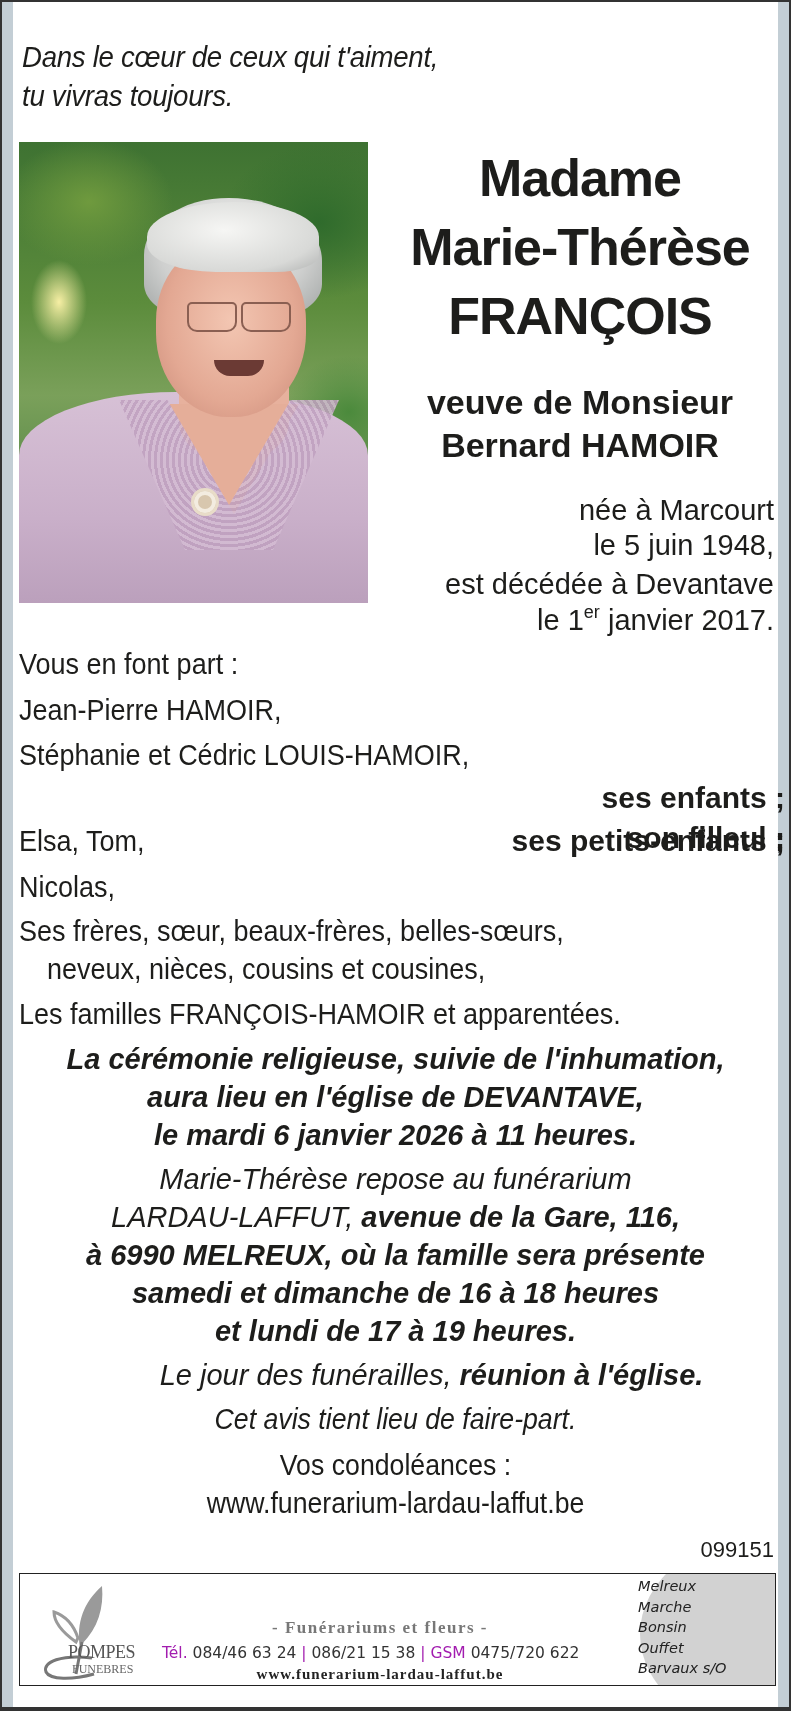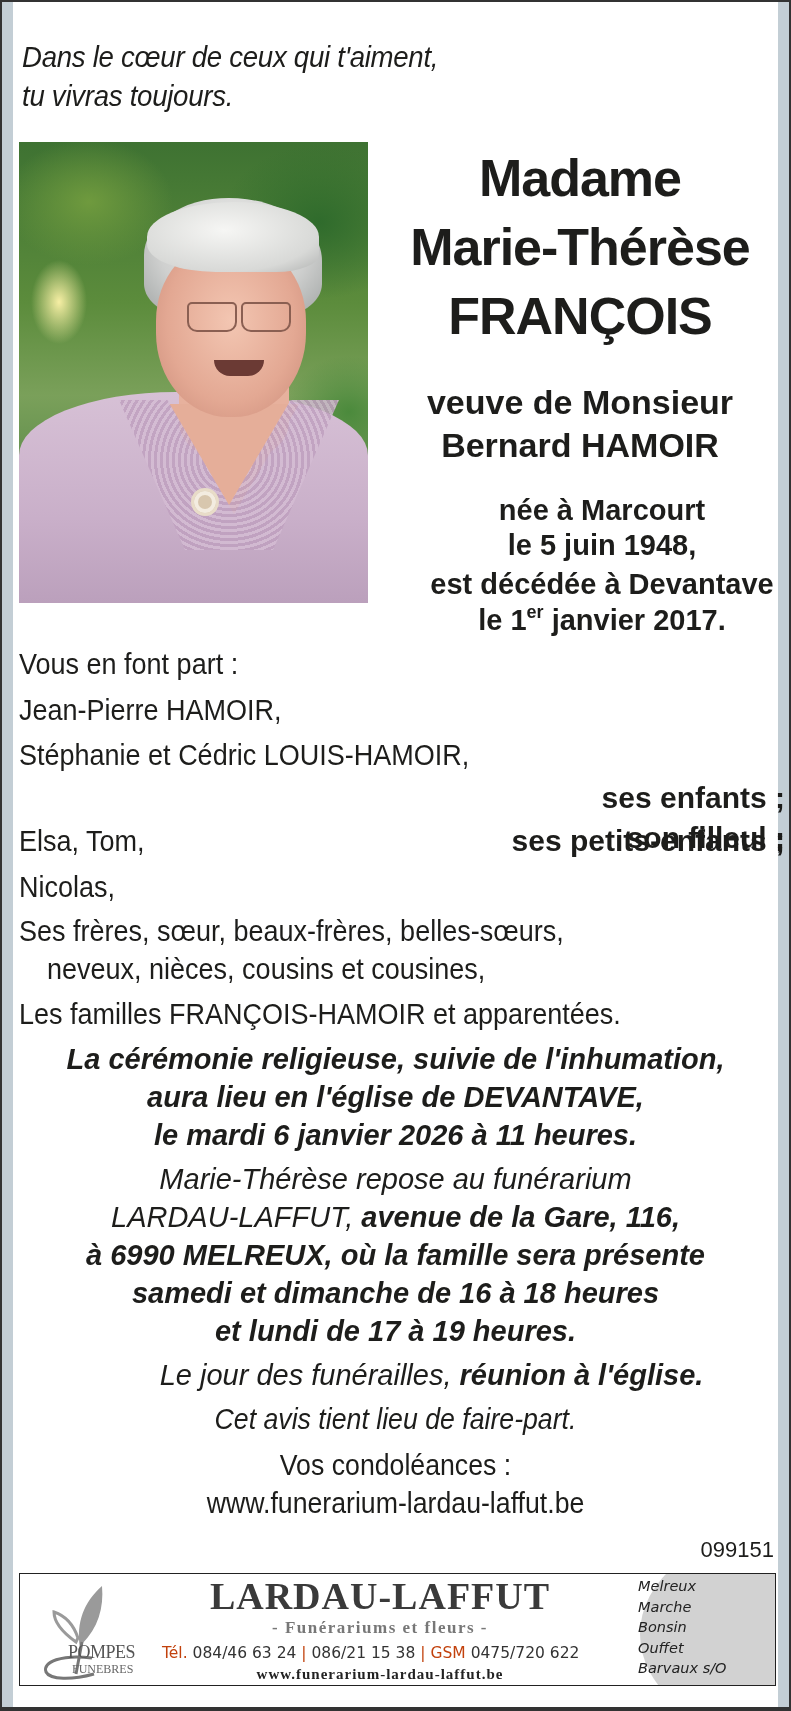--- a/index.html
+++ b/index.html
@@ -37,39 +37,39 @@
   .photo .lace { position:absolute; left:100px; top:258px; width:220px; height:150px;
     clip-path: polygon(0 0, 22% 0, 50% 70%, 78% 0, 100% 0, 70% 100%, 30% 100%);
     background: repeating-radial-gradient(circle at 50% 40%, #bfa0bf 0 3px, #d4bcd3 3px 6px); opacity:0.85; }
   .photo .vneck { position:absolute; left:150px; top:262px; width:130px; height:110px;
     clip-path: polygon(0 0, 100% 0, 50% 100%); background:#e5ae99; }
   .photo .pendant { position:absolute; left:172px; top:346px; width:22px; height:22px; border-radius:50%;
     border:3px solid #e8dcc8; background:#d8c7ae; box-shadow: inset 0 0 0 4px #f3ece0; }
 
   .name { font-family:"Liberation Sans Narrow","Liberation Sans", sans-serif; font-weight:bold; font-size:52px; letter-spacing:-1px; left:395px; width:370px; text-align:center; }
   .widow { font-family:"Liberation Sans Narrow","Liberation Sans", sans-serif; font-weight:bold; font-size:34px; left:395px; width:370px; text-align:center; }
-  .dates { font-size:29px; left:412px; width:380px; text-align:center;font-weight:bold; }
+  .dates { font-size:29px; left:394px; width:380px; text-align:right; }
   .dates sup { font-size:18px; vertical-align:12px; line-height:0; }
 
   .body-line { left:19px; font-size:30px; transform:scaleX(0.9); transform-origin:left; }
   .rel { right:6px; font-family:"Liberation Sans Narrow","Liberation Sans", sans-serif; font-weight:bold; font-size:30px; text-align:right; }
 
   .cer { left:0; width:791px; text-align:center; font-family:"Liberation Sans Narrow","Liberation Sans", sans-serif; font-size:29px; font-style:italic; font-weight:bold; }
   .rep { left:0; width:791px; text-align:center; font-family:"Liberation Sans Narrow","Liberation Sans", sans-serif; font-size:29px; font-style:italic; }
   .rep .b { font-weight:bold; }
   .close { left:0; width:791px; text-align:center; font-size:29px; transform:scaleX(0.92); transform-origin:center; }
 
   .refno { right:17px; font-size:22px; }
 
   .footer { position:absolute; left:19px; top:1573px; width:755px; height:111px; border:1.5px solid #222; background:#fff; overflow:hidden; }
   .footer .grey { position:absolute; left:620px; top:-40px; width:260px; height:200px; border-radius:50% 0 0 50% / 50% 0 0 50%; background:#d2d2d2; }
   .f-title { position:absolute; left:120px; top:0; width:480px; text-align:center; font-family:"Liberation Serif", serif; font-weight:bold; font-size:38px; color:#3a3a3a; letter-spacing:1px; }
   .f-sub { position:absolute; left:120px; top:44px; width:480px; text-align:center; font-family:"Liberation Serif", serif; font-weight:bold; font-size:17px; color:#777; letter-spacing:1.5px; }
   .f-tel { position:absolute; left:142px; top:70px; white-space:nowrap; font-family:"DejaVu Sans", sans-serif; font-size:15.5px; color:#333; }
-  .f-tel .lbl { color:#c2410c; }
+  .f-tel .lbl { color:#a21caf; }
   .f-web { position:absolute; left:120px; top:92px; width:480px; text-align:center; font-family:"Liberation Serif", serif; font-weight:bold; font-size:15px; color:#222; letter-spacing:1px; }
   .f-towns { position:absolute; left:618px; top:2px; font-family:"DejaVu Sans", sans-serif; font-style:italic; font-size:14.5px; line-height:20.5px; color:#222; }
   .f-logo { position:absolute; left:12px; top:8px; width:110px; height:100px; }
   .f-logo .pompes { position:absolute; left:36px; top:60px; font-family:"Liberation Serif", serif; font-size:18px; color:#555; letter-spacing:-0.5px; }
   .f-logo .funebres { position:absolute; left:40px; top:80px; font-family:"Liberation Serif", serif; font-size:12px; color:#666; }
 </style>
 </head>
 <body>
 
 <div class="frame"></div>
@@ -140,21 +140,20 @@
   <div class="f-logo">
     <svg width="110" height="100" viewBox="0 0 110 100">
       <path d="M48 66 C 44 40, 52 20, 70 4 C 72 26, 66 46, 50 62 Z" fill="#9a9a9a"></path>
       <path d="M44 60 C 30 50, 22 40, 22 30 C 34 34, 42 44, 46 56 Z" fill="none" stroke="#9a9a9a" stroke-width="3"></path>
       <path d="M60 76 C 30 72, 10 80, 14 90 C 18 98, 40 98, 62 92" fill="none" stroke="#777" stroke-width="3"></path>
       <path d="M50 60 L 44 92" stroke="#777" stroke-width="3"></path>
     </svg>
     <div class="pompes">POMPES</div>
     <div class="funebres">FUNEBRES</div>
   </div>
-  <div class="f-title">LARDAU-LAFFUT</div>
   <div class="f-sub">- Funérariums et fleurs -</div>
   <div class="f-tel">
     <span class="lbl">Tél.</span>
     <span>084/46 63 24</span>
     <span class="lbl">|</span>
     <span>086/21 15 38</span>
     <span class="lbl">|</span>
     <span class="lbl">GSM</span>
     <span>0475/720 622</span>
   </div>

